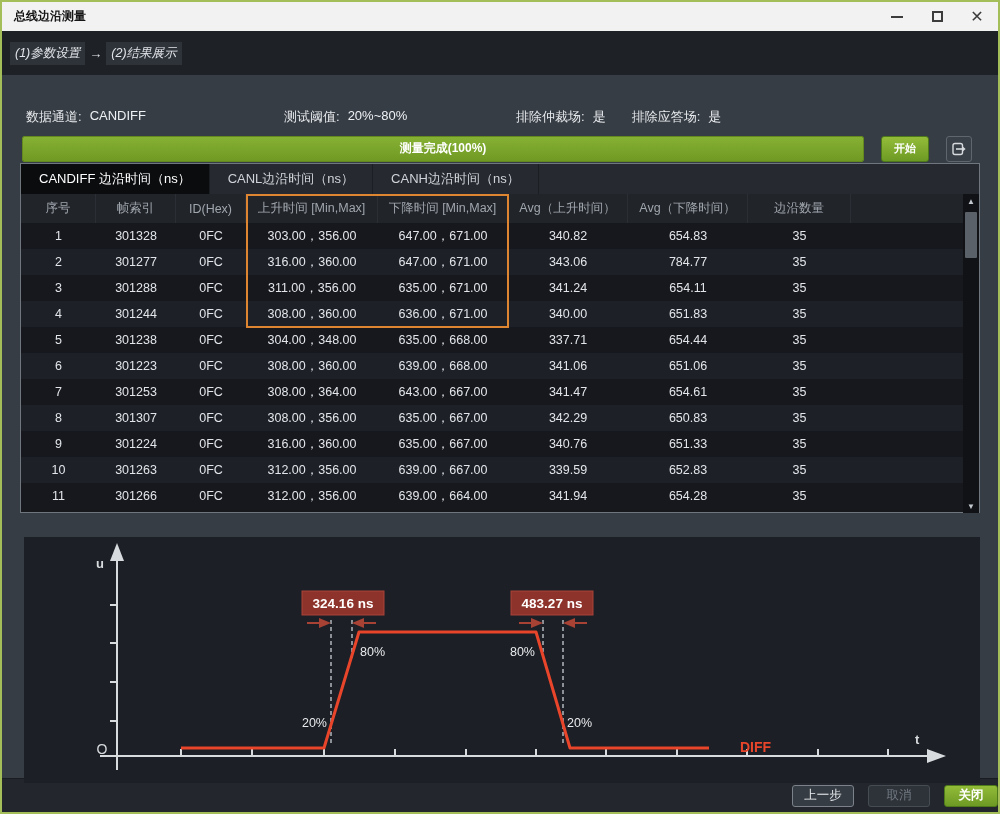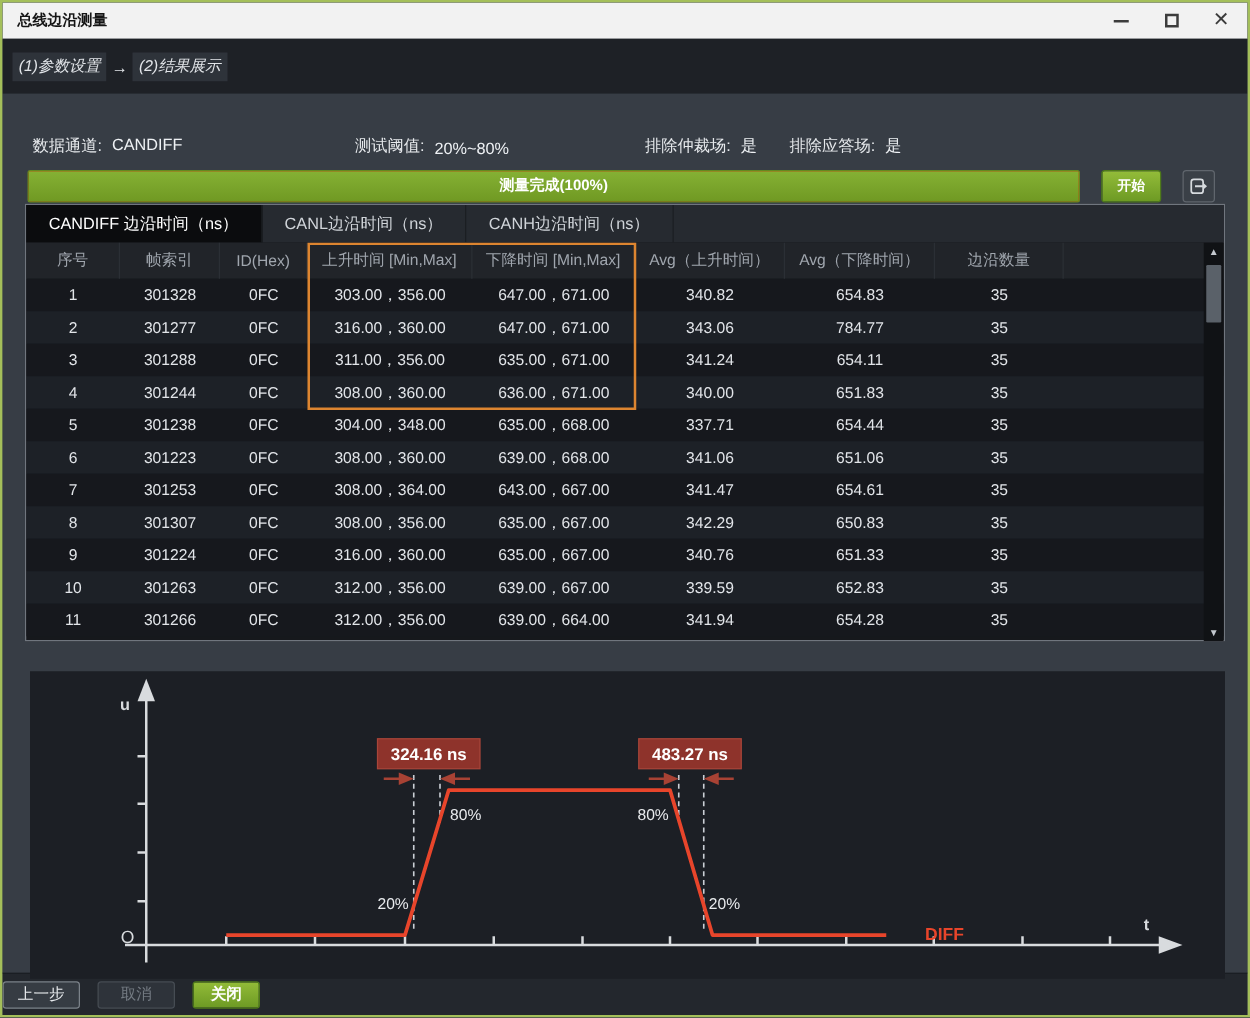--- a/index.html
+++ b/index.html
@@ -27,24 +27,24 @@
   .step-arrow { color:#e2e5e9; font-size:13px; }
 
   
   .content { flex:1 1 auto; background:#373d45; position:relative; }
 
   .info-row { display:flex; align-items:center; padding:12px 24px 0 24px; height:32px;
               color:#e6e9ec; font-size:13px;margin-top:20px; }
   .info-item { display:flex; gap:8px; white-space:nowrap; }
   .info-item .lab { color:#e6e9ec; }
   .info-item .val { color:#eef1f4; }
-  .w1 { width:258px; } .w2 { width:232px;align-items:flex-end; } .w3 { margin-right:26px; }
+  .w1 { width:258px; } .w2 { width:232px; } .w3 { margin-right:26px; }
 
   .progress-row { display:flex; align-items:center; margin:8px 26px 0 20px; gap:17px; height:27px; }
-  .progress { position:relative; flex:1 1 auto; height:26px; background:#c2410c;
+  .progress { position:relative; flex:1 1 auto; height:26px; background:#0f172a;
               border:1px solid #648a1f; border-radius:2px; overflow:hidden; }
   .progress .fill { position:absolute; inset:0; background:linear-gradient(#85b134,#709923); }
   .progress .ptext { position:absolute; inset:0; display:flex; align-items:center; justify-content:center;
                      color:#fff; font-size:12px; font-weight:700; }
   .btn-green { height:26px; padding:0 12px; background:linear-gradient(#93bc39,#6d9a24);
                border:1px solid #4e7a19; border-radius:3px; color:#fff; font-size:11px;
                font-weight:700; display:flex; align-items:center; justify-content:center; cursor:pointer; }
   .btn-export { width:26px; height:26px; background:#3a4047; border:1px solid #60666d;
                 border-radius:3px; display:flex; align-items:center; justify-content:center; cursor:pointer; }
 
@@ -78,21 +78,21 @@
                   color:#c4c9cf; font-size:8px; cursor:pointer; }
   .scroll-thumb { width:12px; height:46px; background:#5a6169; margin-top:4px; border-radius:1px; cursor:pointer; }
   .scroll-spacer { flex:1 1 auto; }
 
   
   .chart-panel { position:absolute; left:22px; top:462px; width:956px; height:246px; background:#1c1f25; }
   .chart-panel svg { display:block; }
 
   
   .footer { flex:0 0 auto; height:34px; background:#23272d; border-top:1px solid #191c20;
-            display:flex; align-items:center; justify-content:flex-start; gap:14px; }
+            display:flex; align-items:center; justify-content:flex-end; gap:14px; }
   .btn-dark { min-width:62px; height:22px; padding:0 10px; background:#363c43;
               border:1px solid #7b8289; border-radius:3px; color:#e8ebee; font-size:12.5px;
               display:flex; align-items:center; justify-content:center; cursor:pointer; }
   .btn-disabled { min-width:62px; height:22px; padding:0 10px; background:#2e333a;
                   border:1px solid #464c53; border-radius:3px; color:#747b83; font-size:12.5px;
                   display:flex; align-items:center; justify-content:center; }
   .btn-close { min-width:54px; height:22px; padding:0 10px; background:linear-gradient(#92bb38,#6d9a24);
                border:1px solid #4e7a19; border-radius:3px; color:#fff; font-size:12.5px; font-weight:700;
                display:flex; align-items:center; justify-content:center; cursor:pointer; }
 </style>

